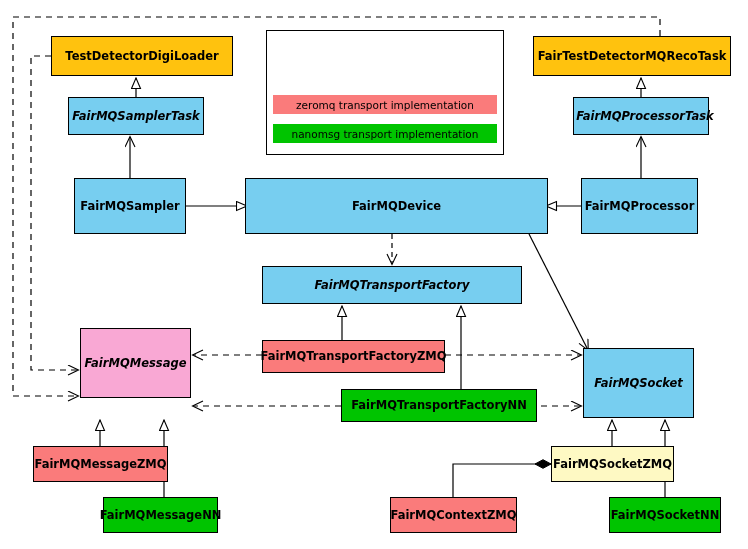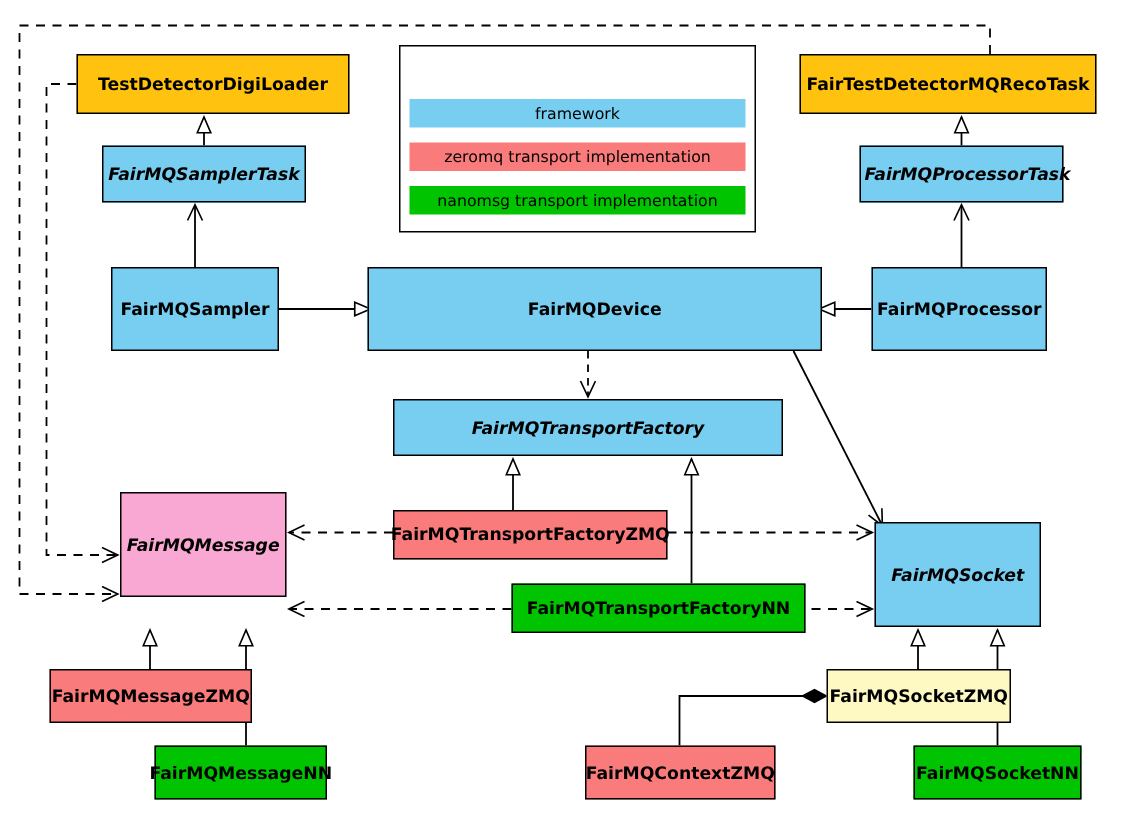--- a/index.html
+++ b/index.html
@@ -73,23 +73,20 @@
 
       <line x1="612" y1="446" x2="612" y2="420" marker-end="url(#hollowTri)"></line>
 
       <line x1="665" y1="497" x2="665" y2="420" marker-end="url(#hollowTri)"></line>
 
       <path d="M 453 497 L 453 464 L 551 464" marker-end="url(#blackDiamond)"></path>
     </g>
   </svg>
 
   <div class="legend-box" style="left:266px;top:30px;width:238px;height:125px;"></div>
-  <div class="legend-row" style="left:273px;top:66px;width:224px;height:19px;background:#77CEF0;">
-    <span>framework</span>
-  </div>
   <div class="legend-row" style="left:273px;top:95px;width:224px;height:19px;background:#FA7B7B;">
     <span>zeromq transport implementation</span>
   </div>
   <div class="legend-row" style="left:273px;top:124px;width:224px;height:19px;background:#00C400;">
     <span>nanomsg transport implementation</span>
   </div>
 
   <div id="nodes-layer">
       <div class="node" style="left: 51px; top: 36px; width: 182px; height: 40px; background: rgb(255, 194, 14);">
         <span>TestDetectorDigiLoader</span>

